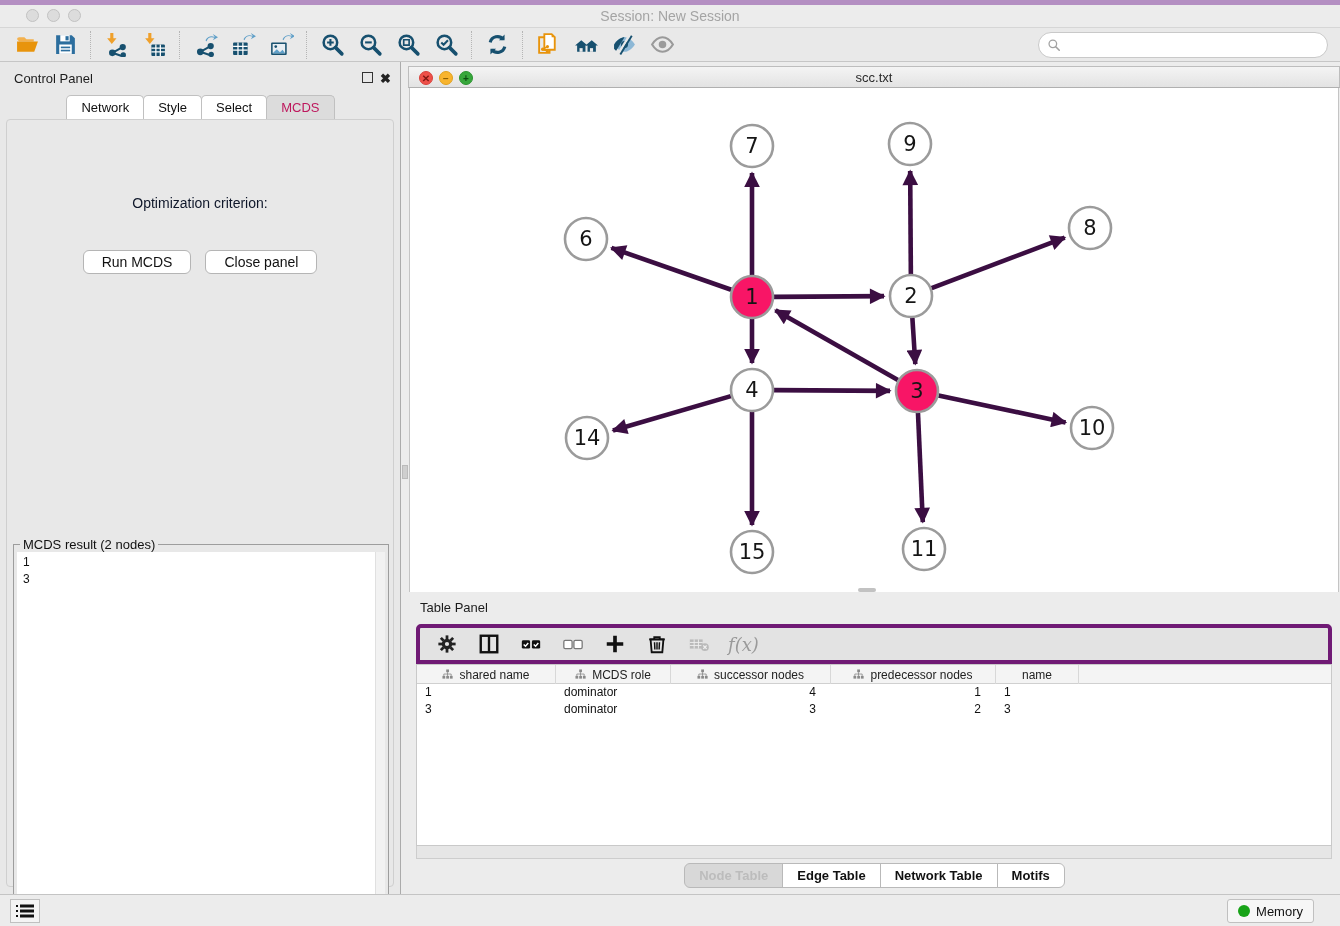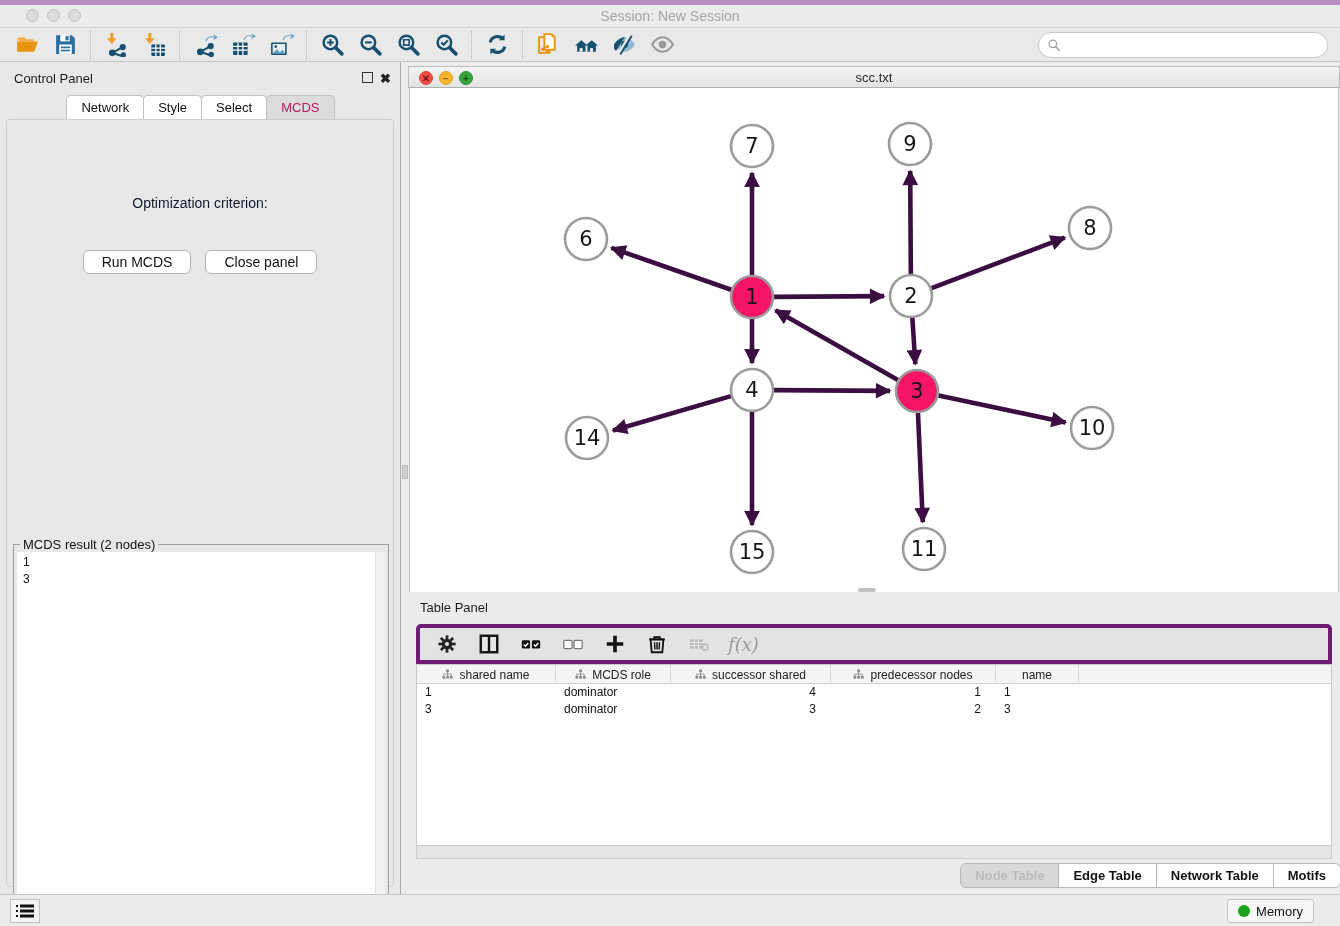--- a/index.html
+++ b/index.html
@@ -66,21 +66,21 @@
   .tp-btn svg { width:22px; height:22px; }
   .fx { font-family:"DejaVu Serif", serif; font-style:italic; font-size:18px; color:#9a9a9a; }
   .tp-table { position:absolute; left:8px; top:72px; width:916px; height:182px; background:#fff; border:1px solid #c9c9c9; overflow:hidden; }
   .thead { display:flex; background:#f4f4f4; border-bottom:1px solid #d0d0d0; height:19px; }
   .th { font-size:12px; color:#222; display:flex; align-items:center; justify-content:center; gap:6px; border-right:1px solid #d8d8d8; height:19px; }
   .th svg { width:11px; height:11px; flex:0 0 auto; }
   .trow { display:flex; height:17px; }
   .td { font-size:12px; color:#111; padding:1px 8px 0 8px; height:17px; overflow:hidden; }
   .td.right { text-align:right; padding-right:15px; }
   .tp-footer { position:absolute; left:8px; top:254px; width:916px; height:13px; background:#e6e6e6; border:1px solid #cdcdcd; border-top:none; }
-  .tp-tabs { position:absolute; left:0; top:271px; width:100%; display:flex; justify-content:flex-end; }
+  .tp-tabs { position:absolute; left:0; top:271px; width:100%; display:flex; justify-content:center; }
   .btab { font-size:13px; font-weight:bold; padding:4px 14px; background:#fff; border:1px solid #b9b9b9; margin-right:-1px; color:#111; }
   .btab:first-child { border-radius:6px 0 0 6px; }
   .btab:last-child { border-radius:0 6px 6px 0; }
   .btab.selected { background:#d8d8d8; color:#bcbcbc; }
 
   
   .statusbar { position:absolute; left:0; top:894px; width:100%; height:32px; background:#ececec; border-top:1px solid #c4c4c4; }
   .list-btn { position:absolute; left:10px; top:4px; width:30px; height:24px; background:#f4f4f4; border:1px solid #c0c0c0; display:flex; align-items:center; justify-content:center; }
   .memory-btn { position:absolute; right:26px; top:4px; height:24px; background:#f6f6f6; border:1px solid #c0c0c0; border-radius:3px; display:flex; align-items:center; gap:6px; padding:0 10px; font-size:13px; color:#111; }
   .mem-dot { width:12px; height:12px; border-radius:50%; background:#18a318; }
@@ -444,21 +444,21 @@
           <div class="th" style="width: 160px;">
             <svg viewBox="0 0 12 12">
               <g fill="#8a8a8a">
                 <rect x="4.6" y="0.5" width="3" height="3"></rect>
                 <rect x="0.5" y="7.5" width="3" height="3"></rect>
                 <rect x="4.6" y="7.5" width="3" height="3"></rect>
                 <rect x="8.6" y="7.5" width="3" height="3"></rect>
               </g>
               <path d="M6 3.5v2M2 7.5v-2h8v2M6 5.5v2" stroke="#8a8a8a" stroke-width="0.9" fill="none"></path>
             </svg>
-            <span>successor shared</span>
+            <span>successor nodes</span>
           </div>
           <div class="th" style="width: 165px;">
             <svg viewBox="0 0 12 12">
               <g fill="#8a8a8a">
                 <rect x="4.6" y="0.5" width="3" height="3"></rect>
                 <rect x="0.5" y="7.5" width="3" height="3"></rect>
                 <rect x="4.6" y="7.5" width="3" height="3"></rect>
                 <rect x="8.6" y="7.5" width="3" height="3"></rect>
               </g>
               <path d="M6 3.5v2M2 7.5v-2h8v2M6 5.5v2" stroke="#8a8a8a" stroke-width="0.9" fill="none"></path>

